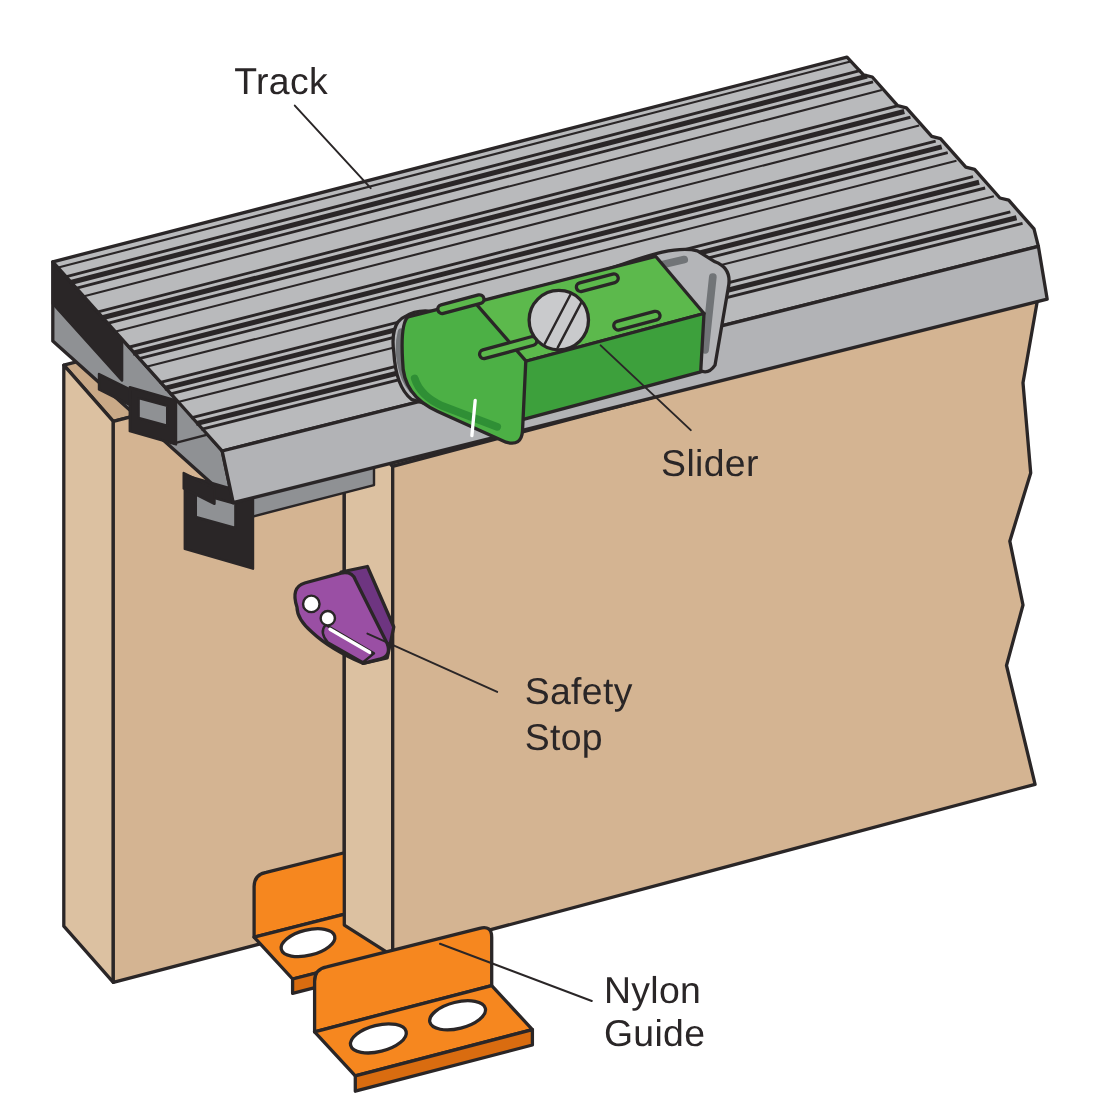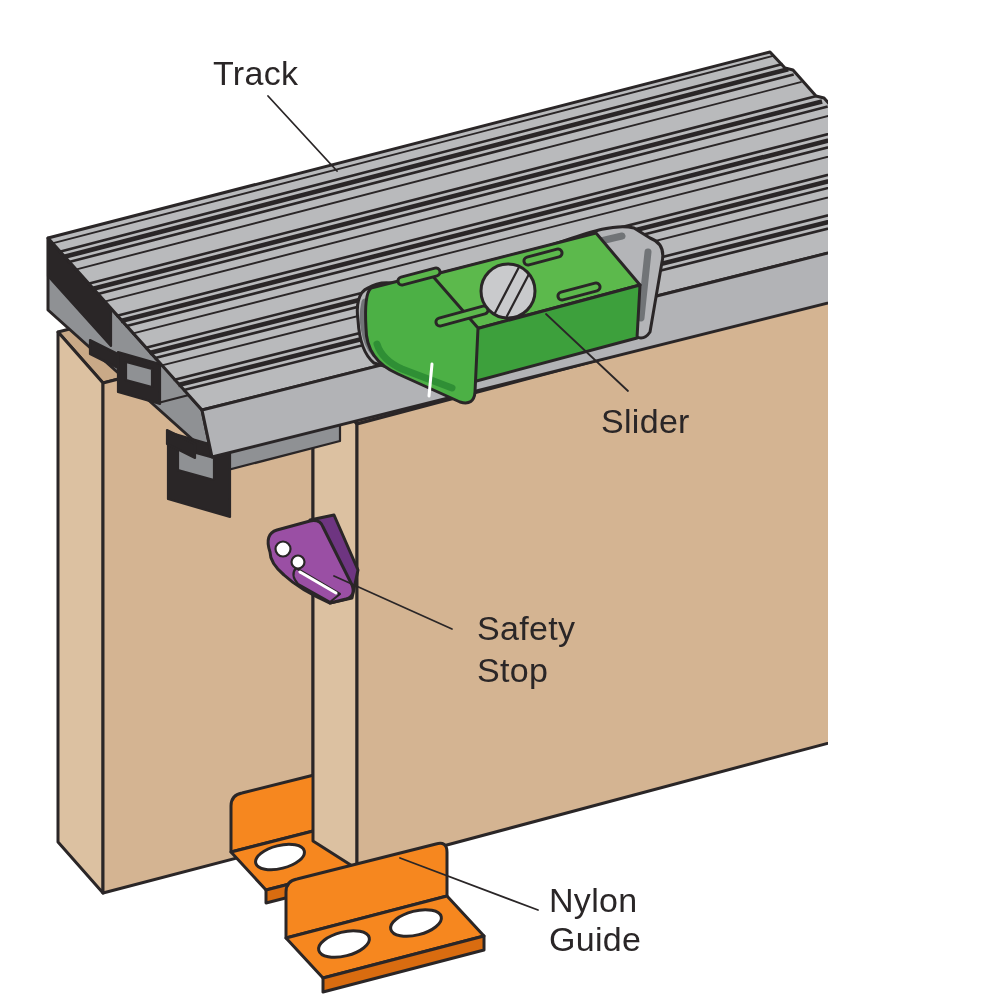--- a/index.html
+++ b/index.html
@@ -1,16 +1,16 @@
 <!DOCTYPE html>
 <html style="--background: #ffffff; --outline: #2a2627; --label: #2a2627; --track_gray: #b9babc; --track_front: #b2b3b6; --channel_gray: #8f9194; --cut_black: #2a2627; --bracket_gray: #b4b5b8; --bracket_shade: #717477; --door_front: #d4b492; --door_side: #dcc1a1; --door_top: #c9a987; --slider_top: #5cb94c; --slider_front: #3da03c; --slider_cap: #4cb045; --slider_shade: #2f8f35; --screw_gray: #c9cacc; --purple: #9a4fa4; --purple_dark: #6e3581; --orange: #f6871f; --orange_dark: #d96c10; --hole: #ffffff;"><head>
 <meta charset="utf-8">
 <style>
   html,body{margin:0;padding:0;background:#fff;}
-  .stage{width:828px;height:1000px;position:relative;background:var(--background,#fff);overflow:hidden;
+  .stage{width:1000px;height:1000px;position:relative;background:var(--background,#fff);overflow:hidden;
          font-family:"Liberation Sans",sans-serif;}
   svg{display:block;}
   
   .s  {stroke:var(--outline);stroke-width:3;stroke-linejoin:round;stroke-linecap:round;}
   .s2 {stroke:var(--outline);stroke-width:2.2;stroke-linejoin:round;stroke-linecap:round;}
   .nf {fill:none;}
   
   .f-trackgray {fill:var(--track_gray);}
   .f-trackfront{fill:var(--track_front);}
   .f-channel   {fill:var(--channel_gray);}

